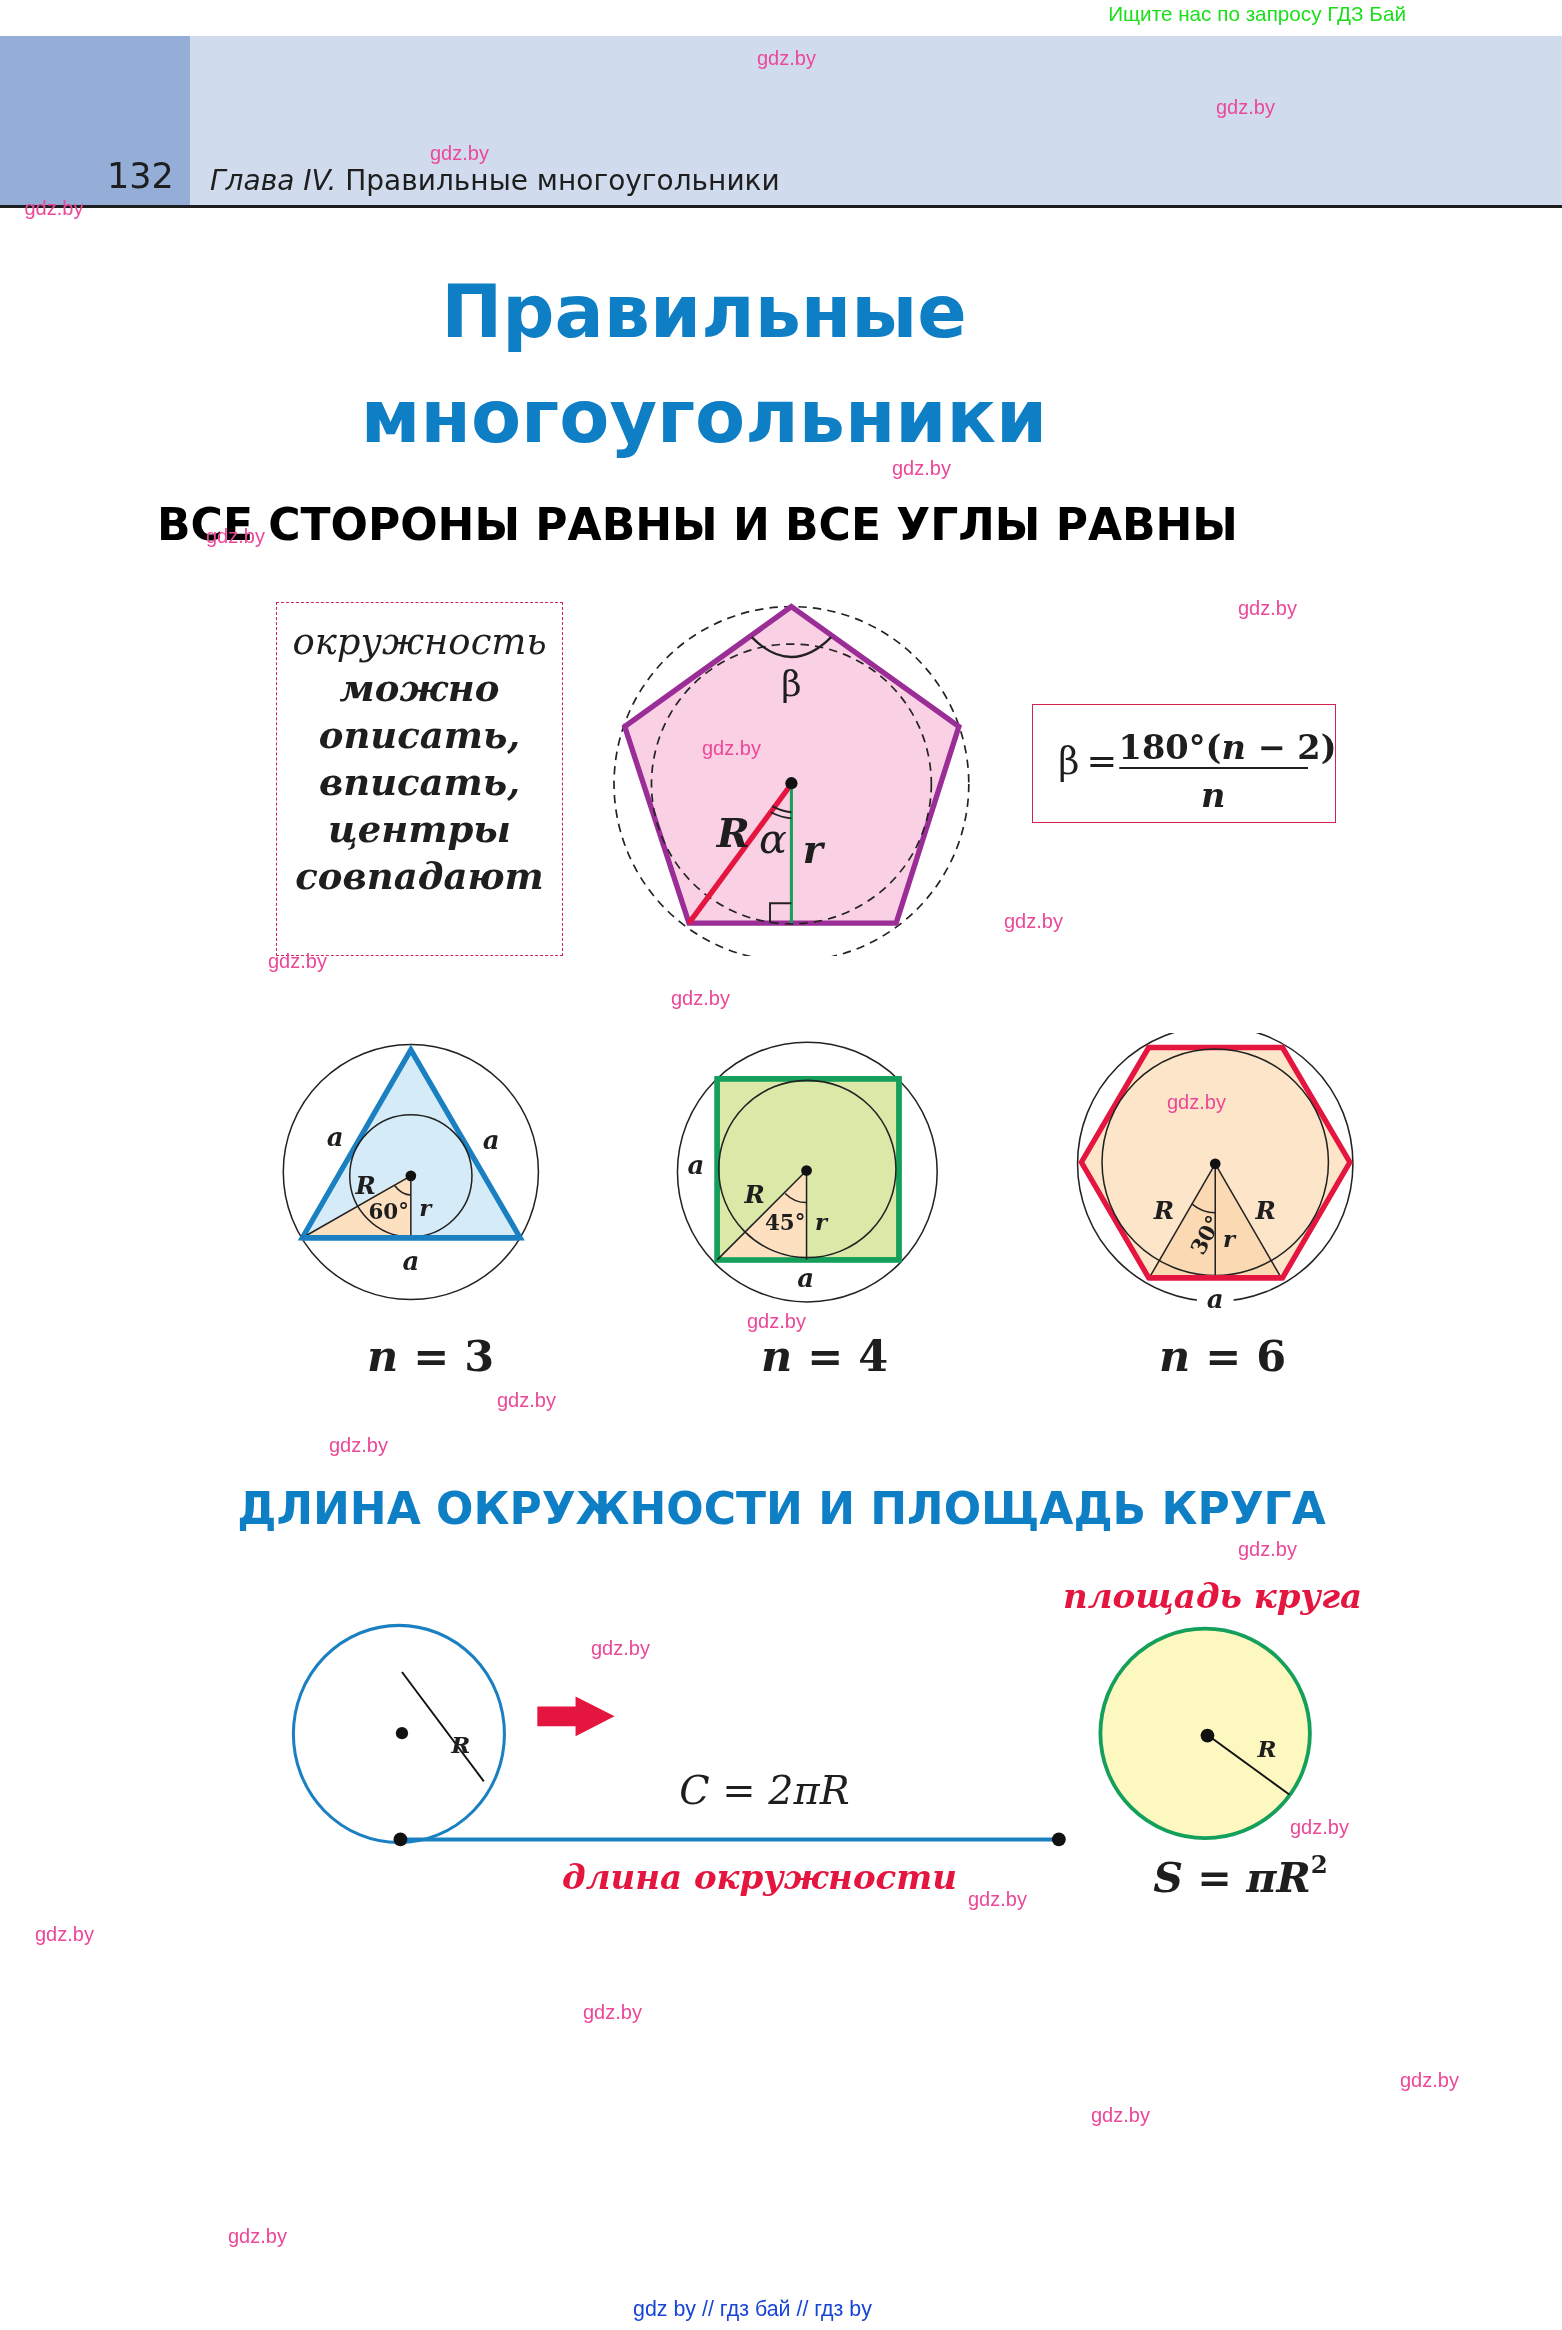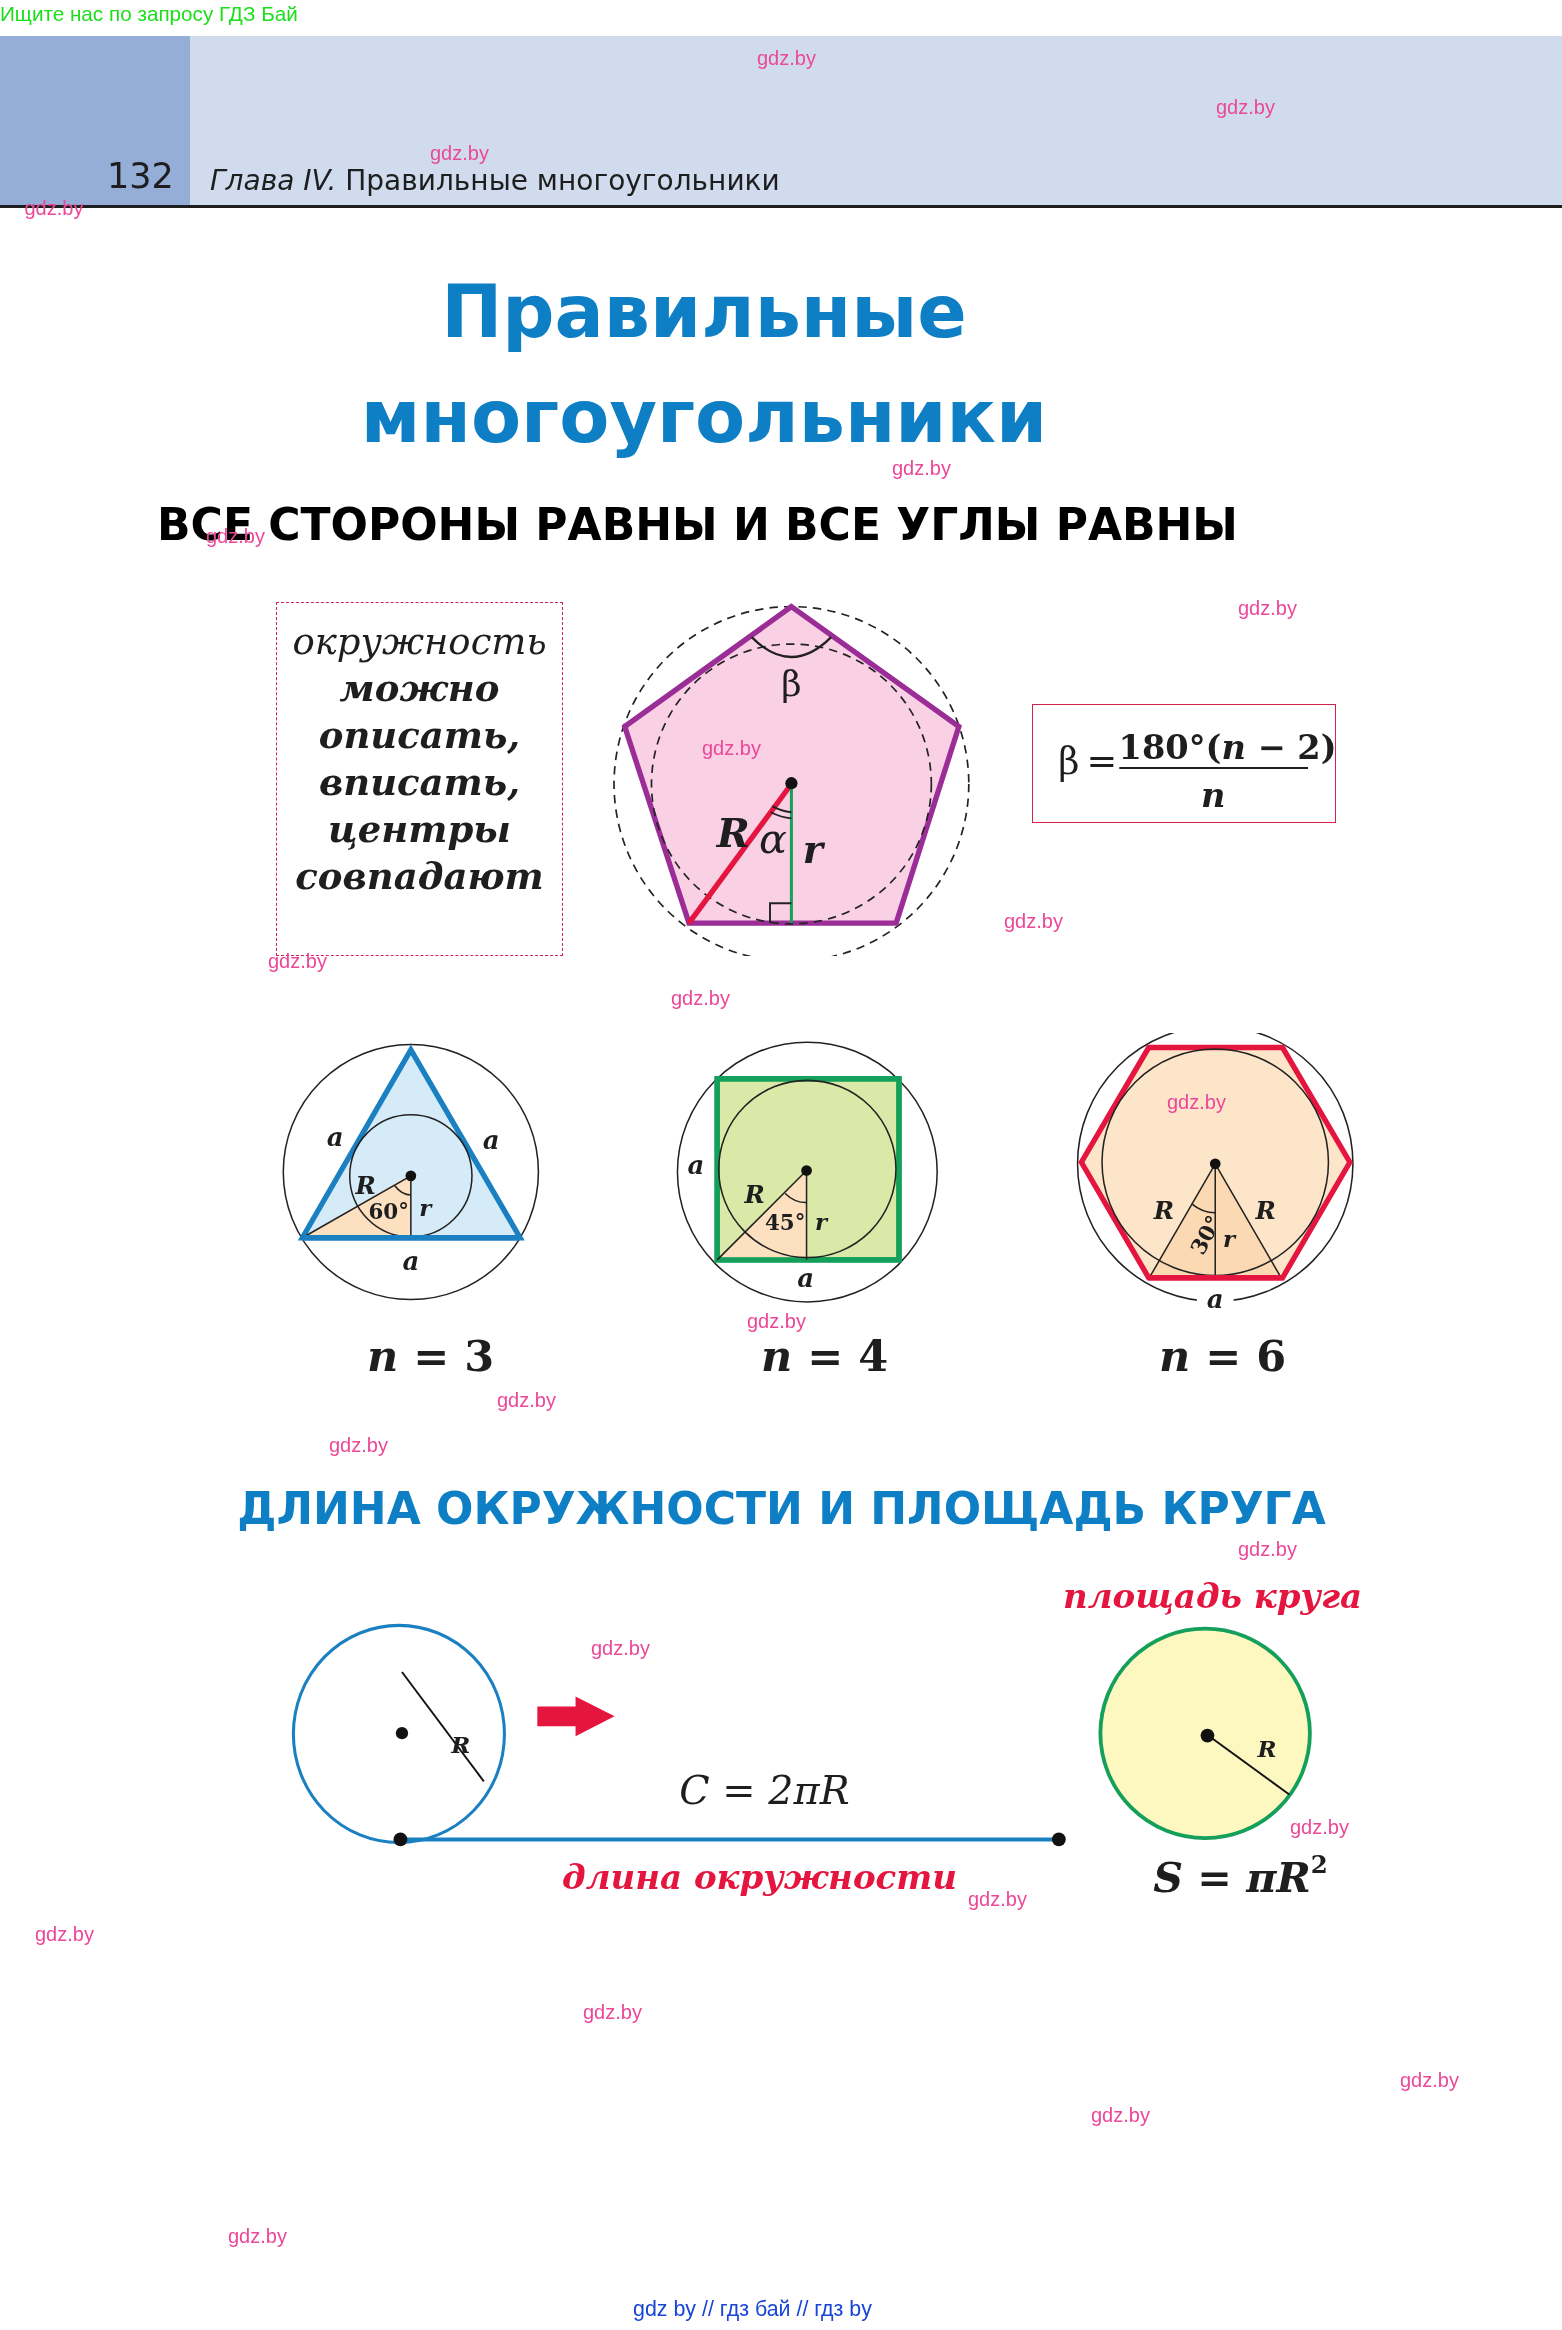--- a/index.html
+++ b/index.html
@@ -1,19 +1,19 @@
 <!DOCTYPE html>
 <html style="font-size:12.2px"><head>
 <meta charset="utf-8">
 <style>
   html, body { margin:0; padding:0; background:#ffffff; }
   body { width:1563px; height:2330px; position:relative; overflow:hidden;
          font-family:"DejaVu Sans", sans-serif; }
   .abs { position:absolute; }
-  .search-hint { left:0; width:1406px; top:1.5px; text-align:left; color:#1adf1a;
+  .search-hint { left:0; width:1406px; top:1.5px; text-align:right; color:#1adf1a;
                  font-family:"Liberation Sans", sans-serif; font-size:20.7px; }
   .hdr-band { left:0; top:36px; width:1563px; height:170px; background:#d0dcee; }
   .hdr-block { left:0; top:36px; width:190px; height:170px; background:#94aed8; }
   .hdr-line { left:0; top:205px; width:1563px; height:3.1px; background:#1e1e1e; }
   .page-num { left:107px; top:156px; font-size:35px; color:#1e1e1e;
               font-family:"DejaVu Sans", sans-serif; }
   .chapter { left:210px; top:164px; font-size:28px; color:#1e1e1e;
              font-family:"DejaVu Sans", sans-serif; white-space:nowrap; }
   .chapter i { font-style:italic; }
   .wm { font-family:"Liberation Sans", sans-serif; font-size:20px; color:#ec4899; white-space:nowrap; }

